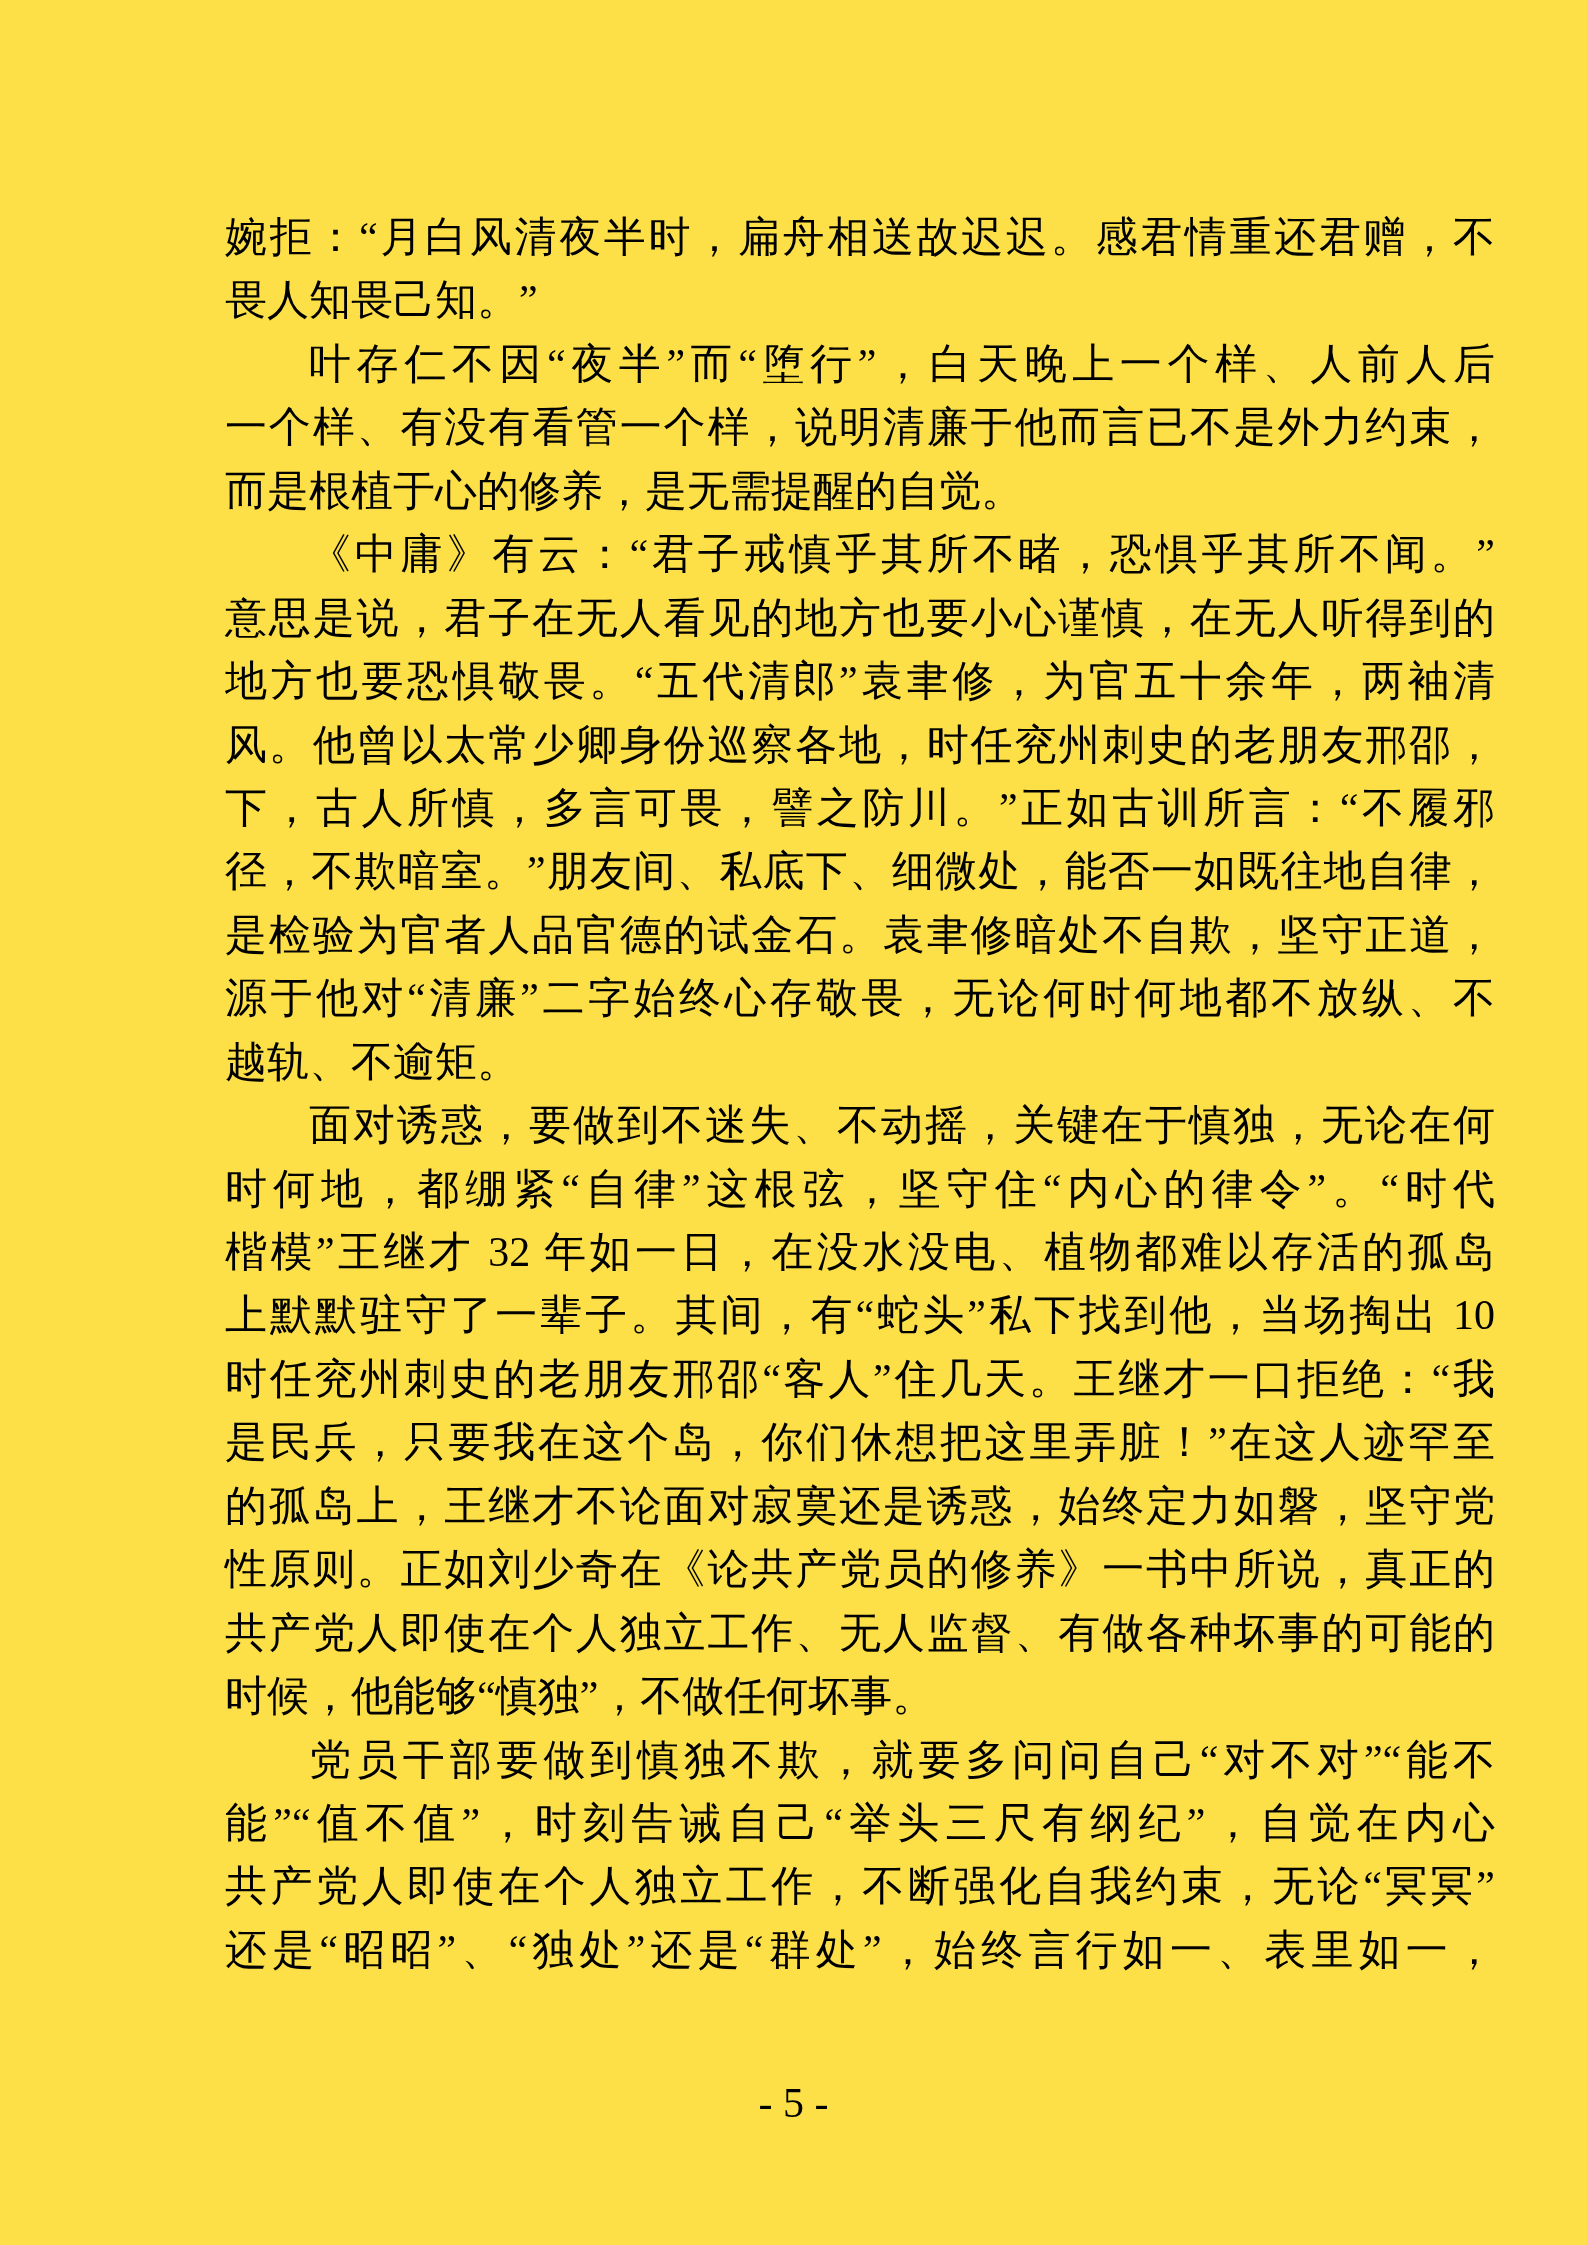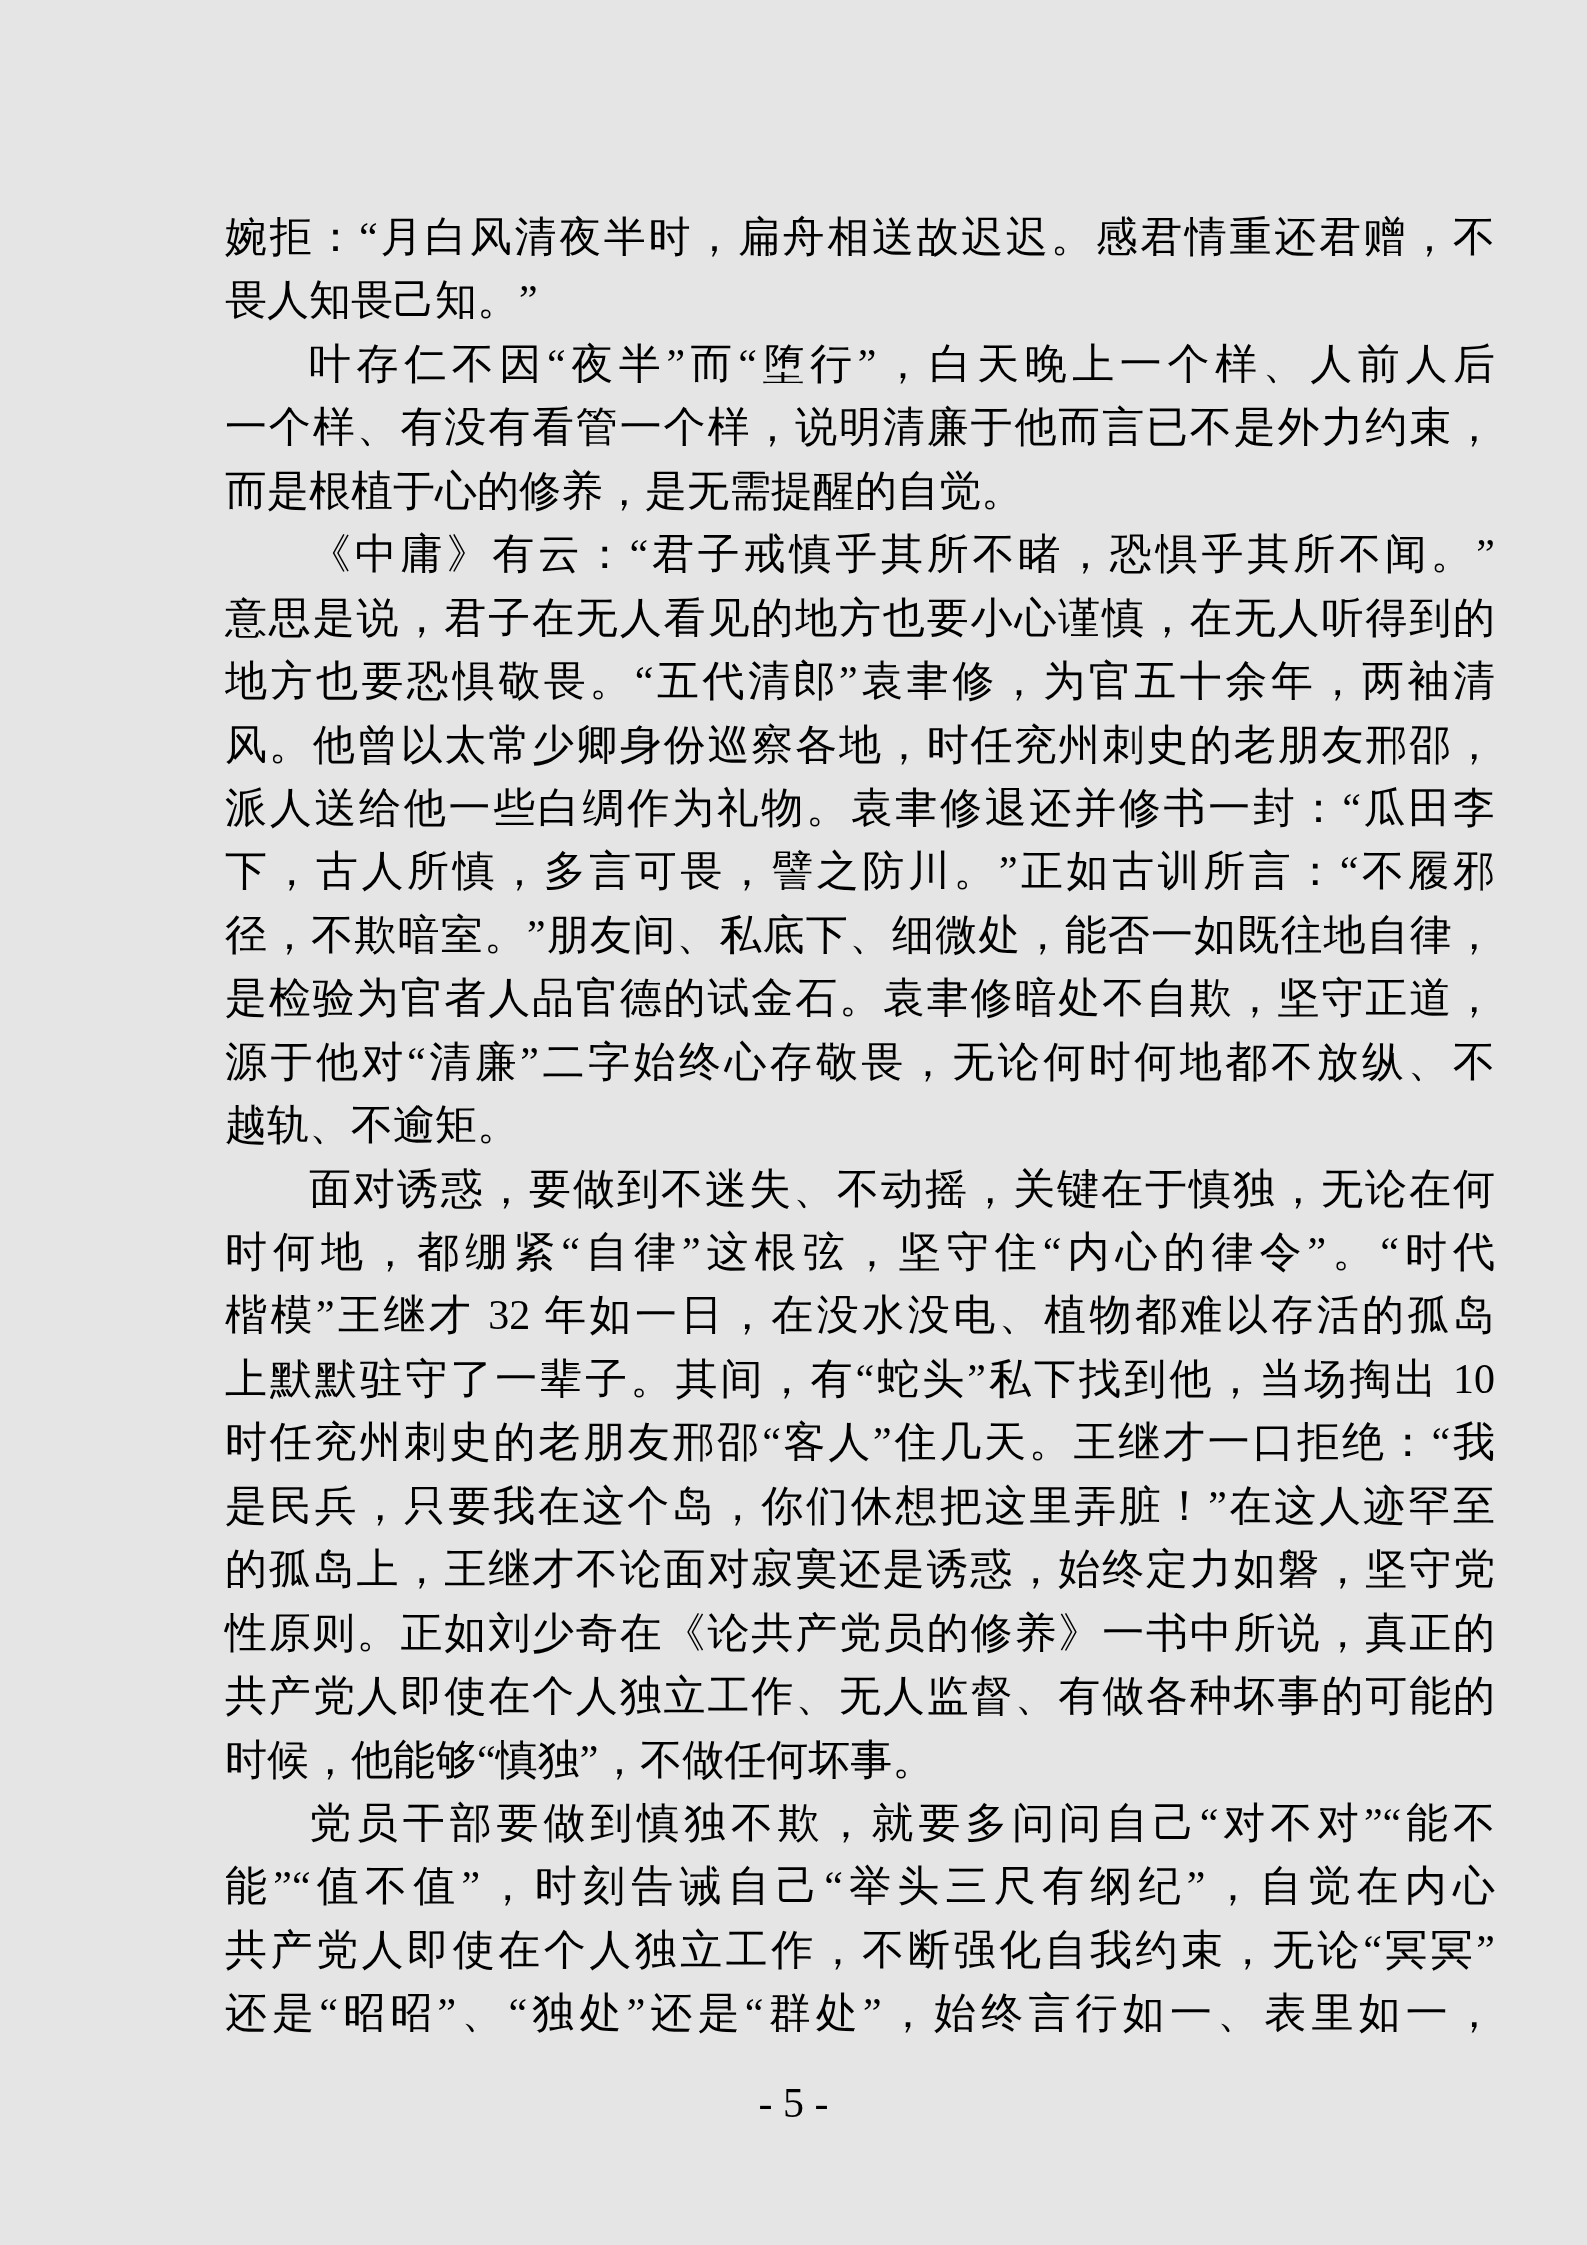--- a/index.html
+++ b/index.html
@@ -4,21 +4,21 @@
 <style>
   html, body {
     margin: 0;
     padding: 0;
     background: #ffffff;
   }
   .page {
     position: relative;
     width: 1587px;
     height: 2245px;
-    background: #e5e5e5;
+    background: #fde047;
     color: #000000;
     font-family: "Liberation Serif", "DejaVu Serif", serif;
     overflow: hidden;
   }
   .text-body {
     position: absolute;
     left: 225px;
     top: 206px;
     width: 1270px;
   }
@@ -56,21 +56,20 @@
   <div class="text-body">
       <div class="line">婉拒：“月白风清夜半时，扁舟相送故迟迟。感君情重还君赠，不</div>
       <div class="line para-end">畏人知畏己知。”</div>
       <div class="line indent">叶存仁不因“夜半”而“堕行”，白天晚上一个样、人前人后</div>
       <div class="line">一个样、有没有看管一个样，说明清廉于他而言已不是外力约束，</div>
       <div class="line para-end">而是根植于心的修养，是无需提醒的自觉。</div>
       <div class="line indent">《中庸》有云：“君子戒慎乎其所不睹，恐惧乎其所不闻。”</div>
       <div class="line">意思是说，君子在无人看见的地方也要小心谨慎，在无人听得到的</div>
       <div class="line">地方也要恐惧敬畏。“五代清郎”袁聿修，为官五十余年，两袖清</div>
       <div class="line">风。他曾以太常少卿身份巡察各地，时任兖州刺史的老朋友邢邵，</div>
-      <div class="line">派人送给他一些白绸作为礼物。袁聿修退还并修书一封：“瓜田李</div>
       <div class="line">下，古人所慎，多言可畏，譬之防川。”正如古训所言：“不履邪</div>
       <div class="line">径，不欺暗室。”朋友间、私底下、细微处，能否一如既往地自律，</div>
       <div class="line">是检验为官者人品官德的试金石。袁聿修暗处不自欺，坚守正道，</div>
       <div class="line">源于他对“清廉”二字始终心存敬畏，无论何时何地都不放纵、不</div>
       <div class="line para-end">越轨、不逾矩。</div>
       <div class="line indent">面对诱惑，要做到不迷失、不动摇，关键在于慎独，无论在何</div>
       <div class="line">时何地，都绷紧“自律”这根弦，坚守住“内心的律令”。“时代</div>
       <div class="line">楷模”王继才 32 年如一日，在没水没电、植物都难以存活的孤岛</div>
       <div class="line">上默默驻守了一辈子。其间，有“蛇头”私下找到他，当场掏出 10</div>
       <div class="line">时任兖州刺史的老朋友邢邵“客人”住几天。王继才一口拒绝：“我</div>

